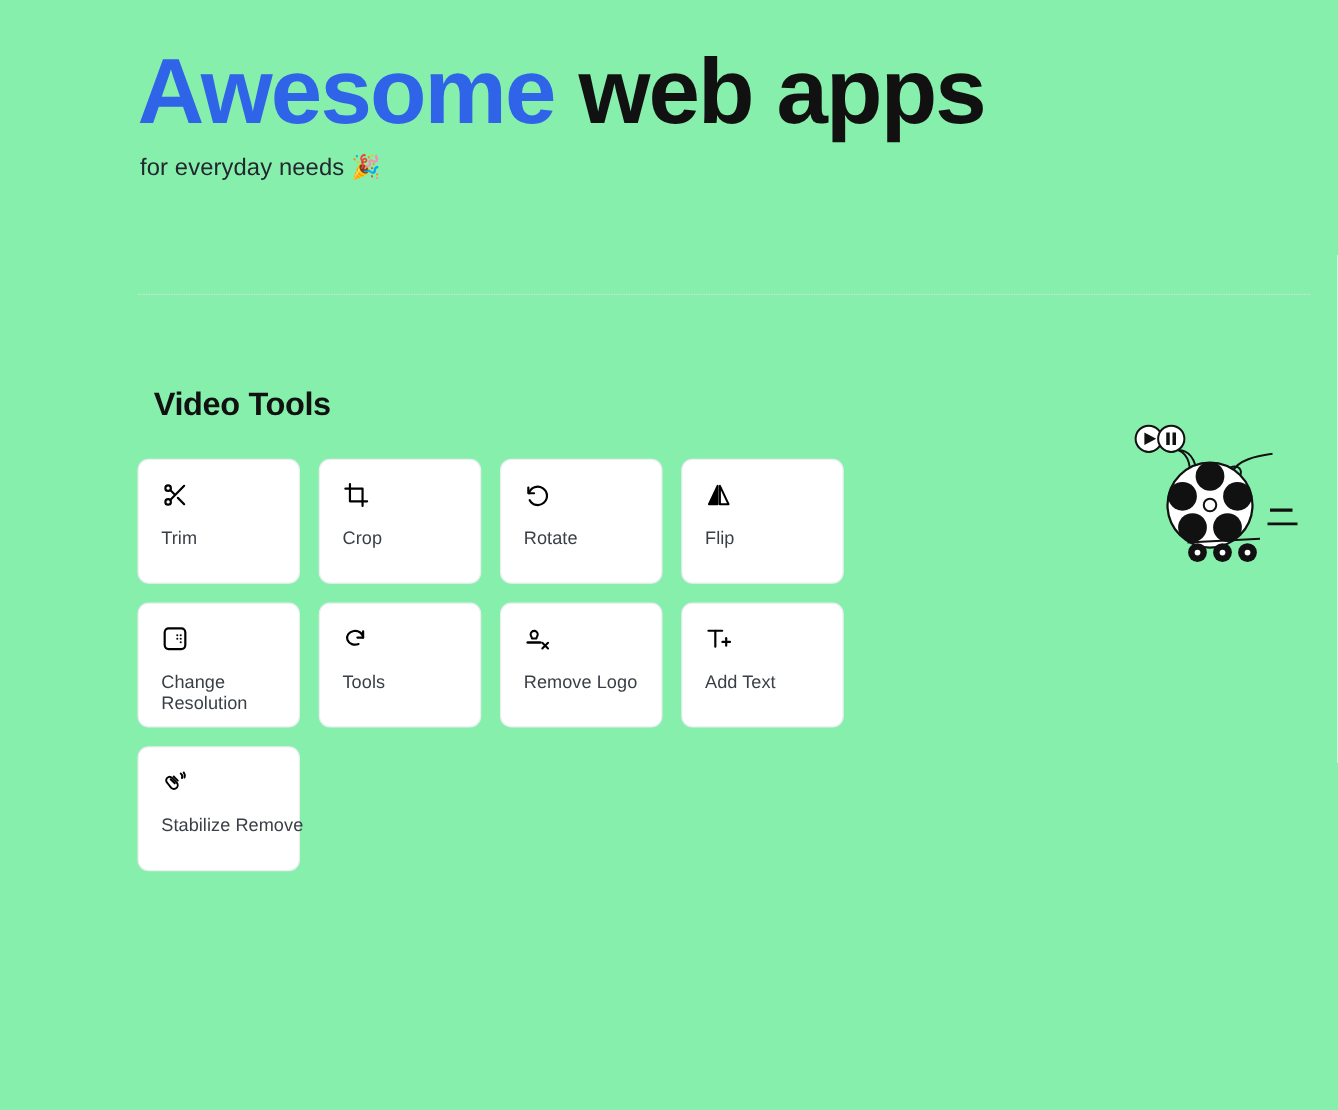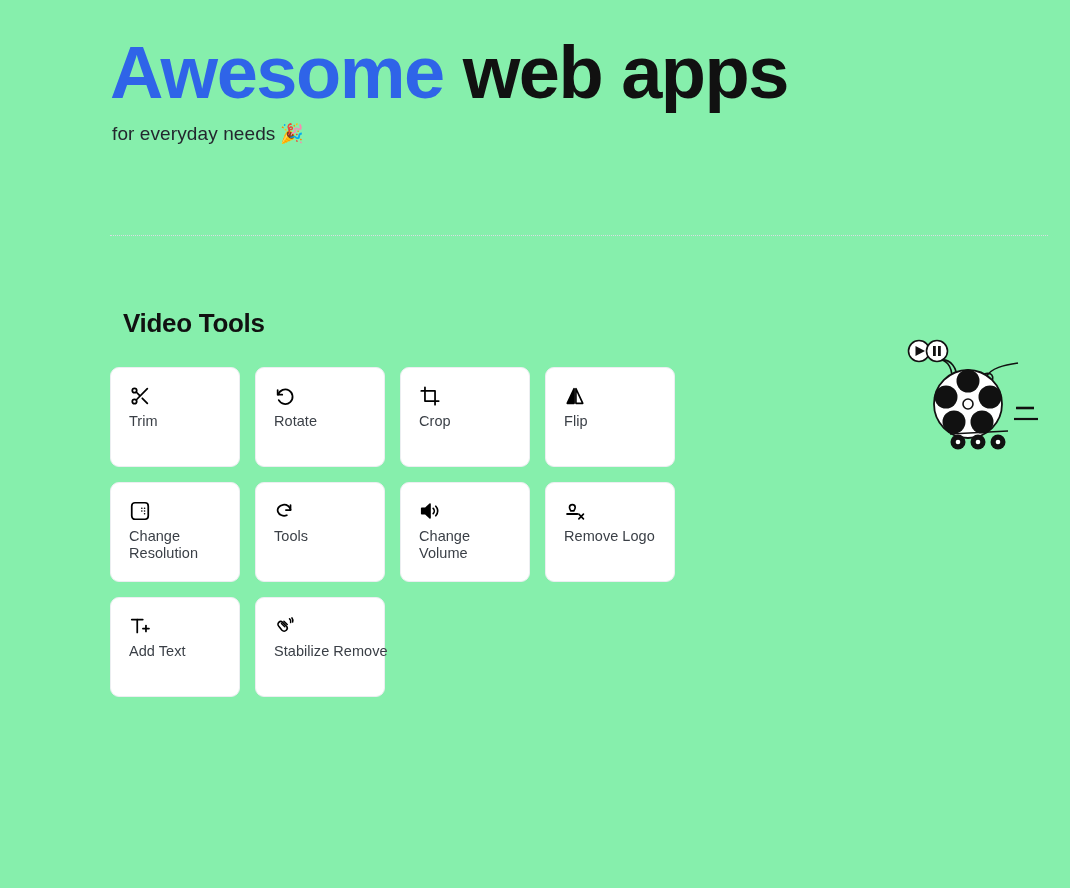--- a/index.html
+++ b/index.html
@@ -71,21 +71,21 @@
     cursor: pointer;
   }
   .card .icon {
     display: block;
     width: 22px; height: 22px;
     color: #000000;
   }
   .card .icon svg { display: block; width: 22px; height: 22px; }
   .card .label {
     display: block;
-    margin-top: 6px;
+    margin-top: 16px;
     font-size: 14.5px;
     line-height: 17px;
     color: #3a3f46;
     letter-spacing: 0.05px;
   }
   
   .card.wrap .label { width: 78px; }
   .card.nowrap .label { white-space: nowrap; }
 
   
@@ -122,35 +122,35 @@
               <line x1="14.5" y1="14.5" x2="20" y2="20"></line>
               <line x1="8.1" y1="7.9" x2="11.5" y2="11.3"></line>
           </svg>
         </span>
         <span class="label">Trim</span>
       </div>
 
       <div class="card nowrap">
         <span class="icon">
           <svg viewBox="0 0 24 24" fill="none" stroke="currentColor" stroke-width="1.9" stroke-linecap="round" stroke-linejoin="round">
+            <path d="M6.5 2.5v15h15"></path>
+              <path d="M2.5 6.5h15v15"></path>
+          </svg>
+        </span>
+        <span class="label">Crop</span>
+      </div>
+
+      <div class="card nowrap">
+        <span class="icon">
+          <svg viewBox="0 0 24 24" fill="none" stroke="currentColor" stroke-width="1.9" stroke-linecap="round" stroke-linejoin="round">
             <path d="M4 5.5v5h5"></path>
             <path d="M4.6 10.5a8 8 0 1 1 .6 6"></path>
           </svg>
         </span>
         <span class="label">Rotate</span>
-      </div>
-
-      <div class="card nowrap">
-        <span class="icon">
-          <svg viewBox="0 0 24 24" fill="none" stroke="currentColor" stroke-width="1.9" stroke-linecap="round" stroke-linejoin="round">
-            <path d="M6.5 2.5v15h15"></path>
-              <path d="M2.5 6.5h15v15"></path>
-          </svg>
-        </span>
-        <span class="label">Crop</span>
       </div>
 
       <div class="card nowrap">
         <span class="icon">
           <svg viewBox="0 0 24 24" stroke="currentColor" stroke-width="1.8" stroke-linejoin="round">
             <polygon points="11,4 11,20 3.5,20" fill="currentColor"></polygon>
             <polygon points="13,4 13,20 20.5,20" fill="none"></polygon>
           </svg>
         </span>
         <span class="label">Flip</span>
@@ -173,30 +173,20 @@
       <div class="card nowrap">
         <span class="icon">
           <svg viewBox="0 0 24 24" fill="none" stroke="currentColor" stroke-width="1.9" stroke-linecap="round" stroke-linejoin="round">
             <path d="M18 11a7 6 0 1 0-4 5.6"></path>
             <path d="M18 5.5V11h-5"></path>
           </svg>
         </span>
         <span class="label">Tools</span>
       </div>
 
-      <div class="card wrap">
-        <span class="icon">
-          <svg viewBox="0 0 24 24" fill="none" stroke="currentColor" stroke-width="1.8" stroke-linecap="round" stroke-linejoin="round">
-            <polygon points="3,9 7,9 12,4.5 12,19.5 7,15 3,15" fill="currentColor"></polygon>
-            <path d="M15.5 9.2a4 4 0 0 1 0 5.6"></path>
-            <path d="M18.3 6.8a7.5 7.5 0 0 1 0 10.4"></path>
-          </svg>
-        </span>
-        <span class="label">Change Volume</span>
-      </div>
 
 
       <div class="card nowrap">
         <span class="icon">
           <svg viewBox="0 0 24 24" fill="none" stroke="currentColor" stroke-width="1.8" stroke-linecap="round" stroke-linejoin="round">
             <path d="M6 8.2a3.1 3.1 0 1 1 6.2 0c0 1.7-1.2 2.3-1.2 3.6h-3.8c0-1.3-1.2-1.9-1.2-3.6z"></path>
             <line x1="3.5" y1="15.3" x2="14.5" y2="15.3" stroke-width="2.3"></line>
             <line x1="16.2" y1="15.5" x2="21.2" y2="20.5"></line>
             <line x1="21.2" y1="15.5" x2="16.2" y2="20.5"></line>
           </svg>

